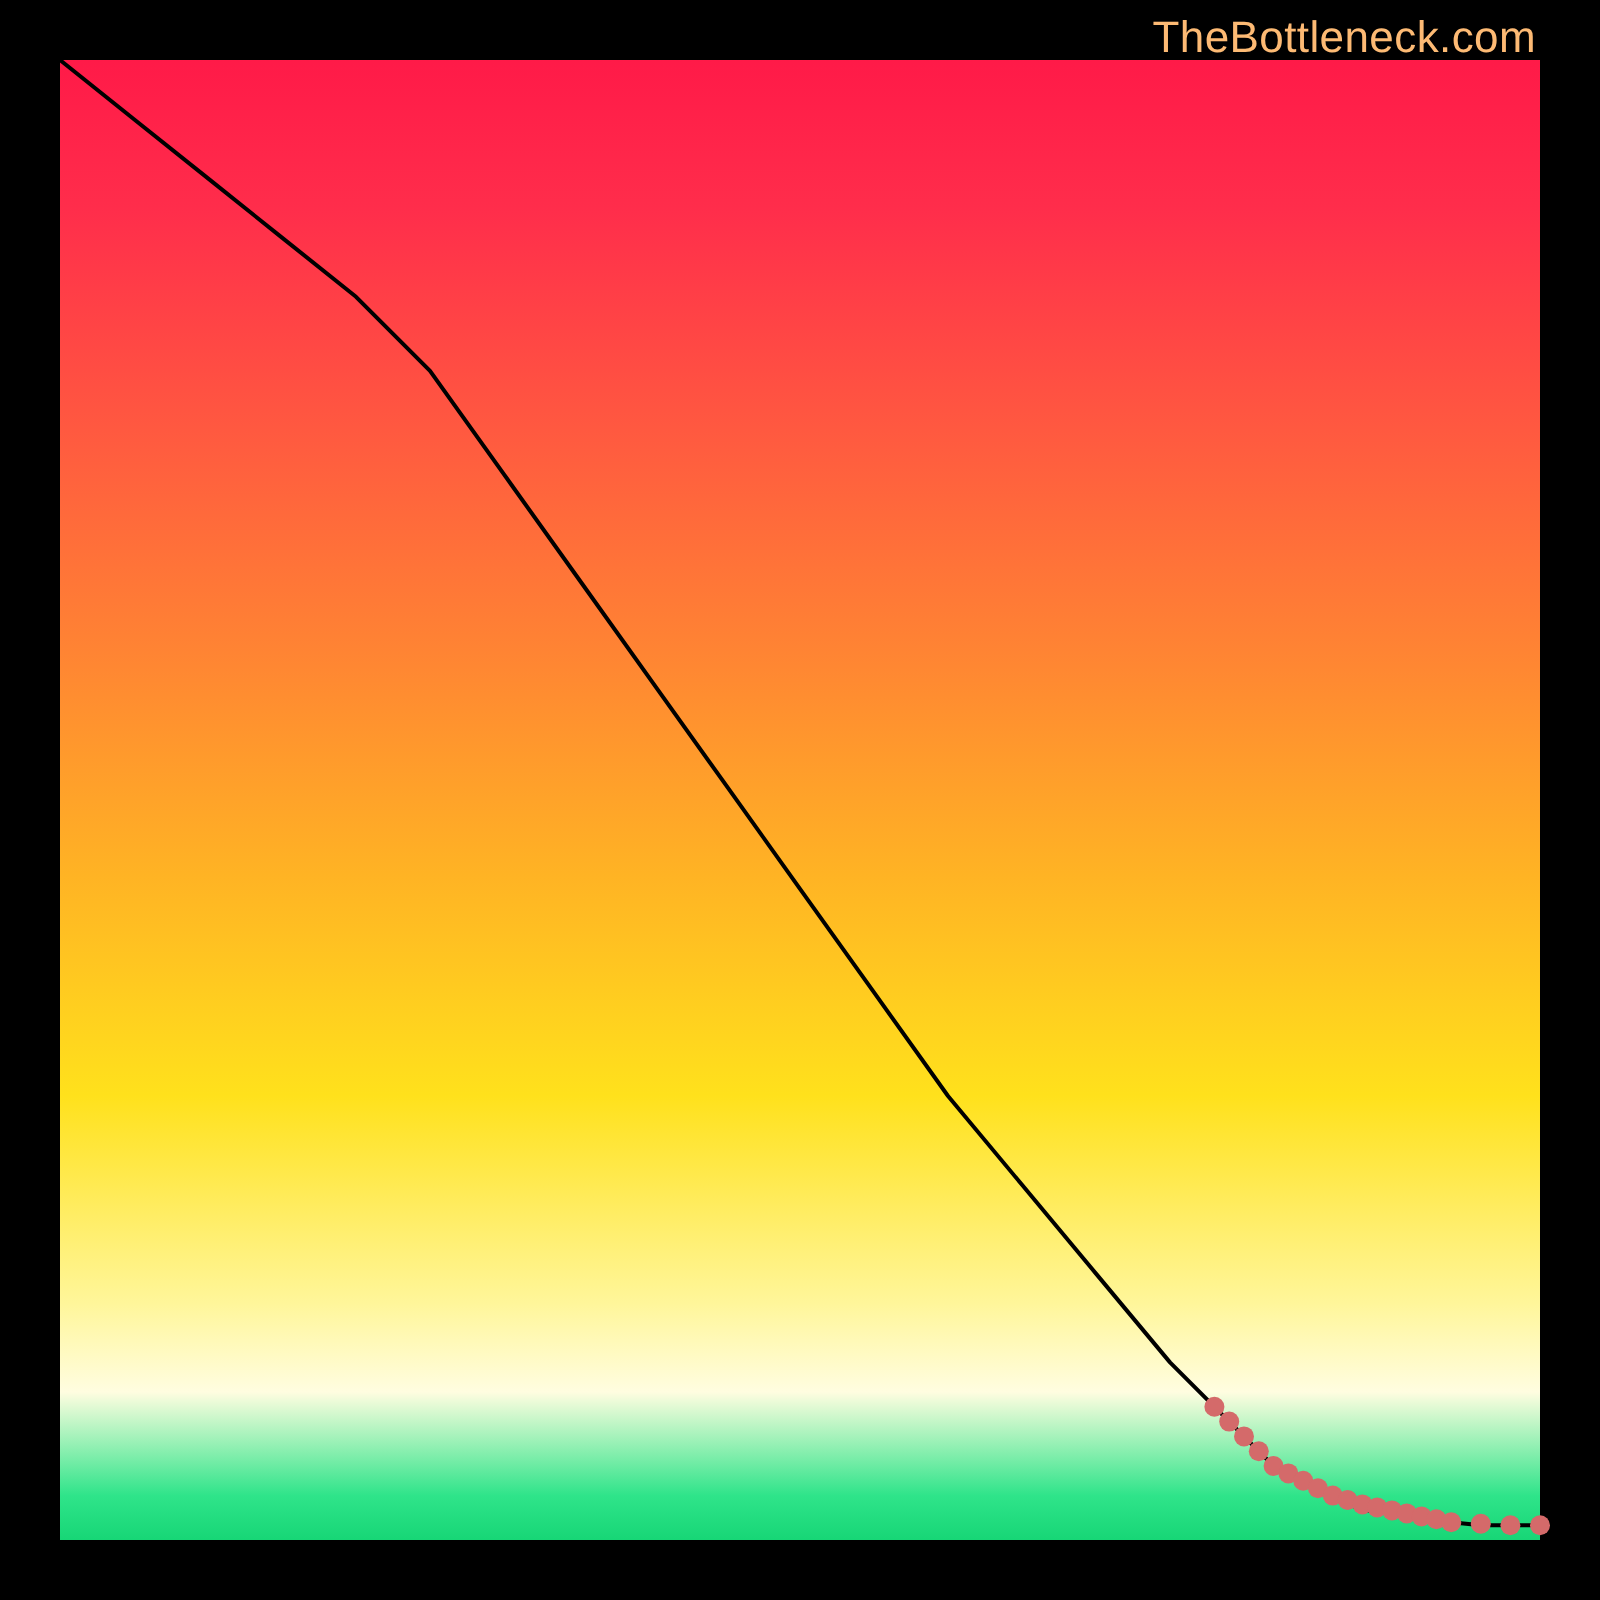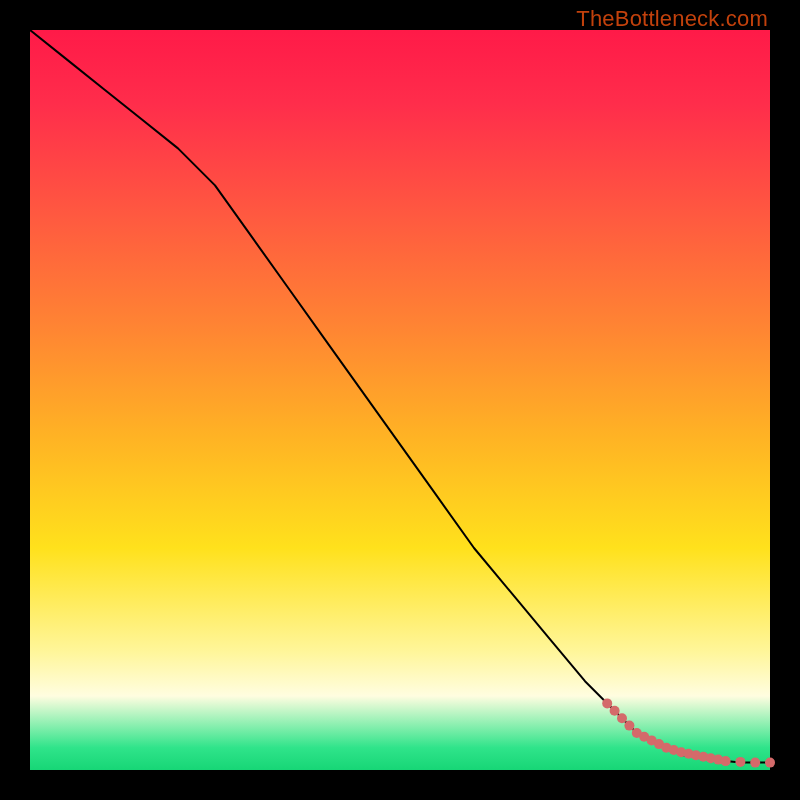--- a/index.html
+++ b/index.html
@@ -36,21 +36,21 @@
       #fff69a 84%,
       #fffde0 90%,
       #2fe48a 97%,
       #17d676 100%
     );
   }
   .watermark {
     position: absolute;
     top: 6px;
     right: 32px;
-    color: #c2410c;
+    color: #fdba74;
     font-size: 22px;
     font-weight: 400;
     letter-spacing: 0.2px;
     user-select: none;
   }
   svg.curve {
     position: absolute;
     top: 0;
     left: 0;
     width: 740px;

